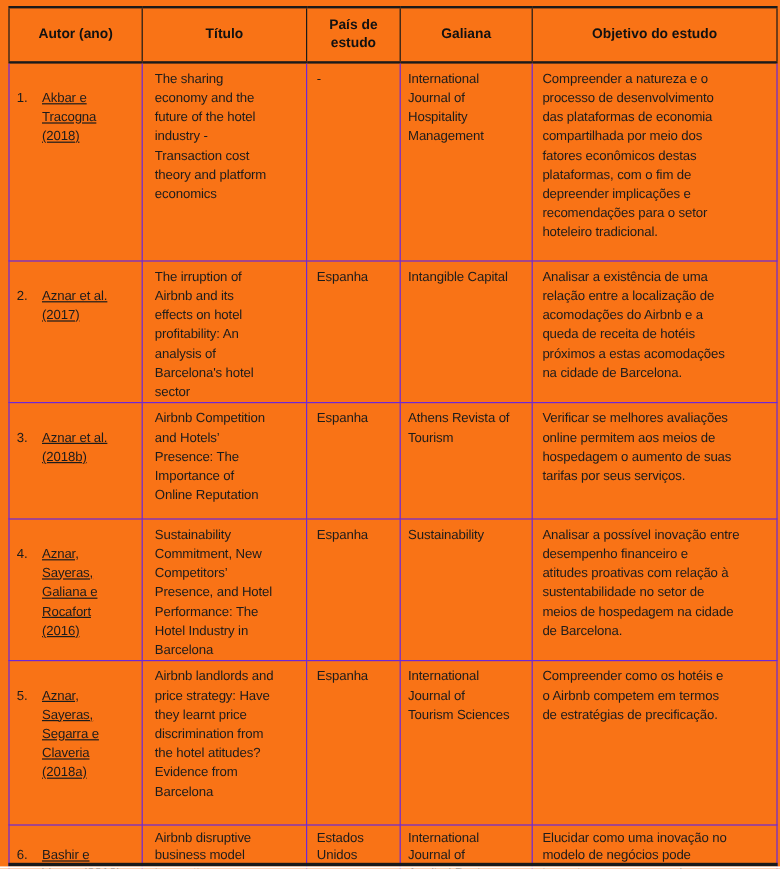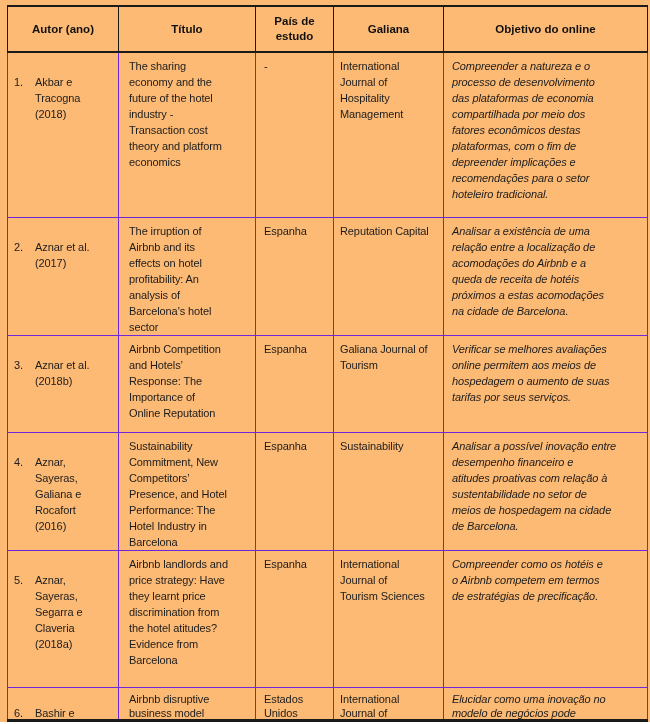--- a/index.html
+++ b/index.html
@@ -1,20 +1,20 @@
 <!DOCTYPE html>
 <html><head>
 <meta charset="utf-8">
 <style>
   html, body { margin: 0; padding: 0; background: #ffffff; }
   .page {
     position: relative;
     width: 650px;
     height: 724px;
-    background: #fdba74;
+    background: #f97316;
     overflow: hidden;
     font-family: "Liberation Sans", sans-serif;
     color: #1c1c1c;
   }
   table.studies {
     position: absolute;
     left: 7px;
     top: 5px;
     width: 640px;
     border-collapse: collapse;
@@ -43,32 +43,32 @@
     line-height: 16px;
     letter-spacing: -0.1px;
     padding: 5px 13px 0 8px;
     white-space: pre-line;
     overflow: hidden;
   }
   td.c-author  { padding-left: 6px; }
   td.c-title   { padding-left: 10px; }
   td.c-country { padding-left: 8px; }
   td.c-journal { padding-left: 6px; margin-top: 32px; }
-  td.c-objective { padding-left: 8px; padding-right: 3px; font-style: italic; }
+  td.c-objective { padding-left: 8px; padding-right: 3px; }
 
   tbody tr:nth-child(1) { height: 165px; }
   tbody tr:nth-child(2) { height: 116px; }
   tbody tr:nth-child(3) { height: 97px; }
   tbody tr:nth-child(4) { height: 116px; }
   tbody tr:nth-child(5) { height: 137px; }
   tbody tr:nth-child(6) td { line-height: 14.5px; padding-top: 4px; }
 
   .au { display: flex; }
   .num { flex: none; width: 21px; }
-  .aname { flex: 1 1 auto; white-space: pre-line; }
+  .aname { flex: 1 1 auto; white-space: pre-line; text-decoration: underline; }
 
   .bottom-bar {
     position: absolute;
     left: 7px;
     top: 719px;
     width: 641px;
     height: 3px;
     background: #1a1a1a;
   }
   .bottom-cover {
@@ -92,21 +92,21 @@
       <col style="width:110px">
       <col style="width:204px">
     </colgroup>
     <thead>
       <tr>
         <th>Autor (ano)</th>
         <th>Título</th>
         <th>País de
 estudo</th>
         <th>Galiana</th>
-        <th>Objetivo do online</th>
+        <th>Objetivo do estudo</th>
       </tr>
     </thead>
     <tbody>
       <tr>
         <td class="c-author">
           <div class="au">
             <span class="num">1.</span>
             <span class="aname">Akbar e
 Tracogna
 (2018)</span>
@@ -143,43 +143,43 @@
           </div>
         </td>
         <td class="c-title">The irruption of
 Airbnb and its
 effects on hotel
 profitability: An
 analysis of
 Barcelona's hotel
 sector</td>
         <td class="c-country">Espanha</td>
-        <td class="c-journal">Reputation Capital</td>
+        <td class="c-journal">Intangible Capital</td>
         <td class="c-objective">Analisar a existência de uma
 relação entre a localização de
 acomodações do Airbnb e a
 queda de receita de hotéis
 próximos a estas acomodações
 na cidade de Barcelona.</td>
       </tr>
       <tr>
         <td class="c-author">
           <div class="au">
             <span class="num">3.</span>
             <span class="aname">Aznar et al.
 (2018b)</span>
           </div>
         </td>
         <td class="c-title">Airbnb Competition
 and Hotels’
-Response: The
+Presence: The
 Importance of
 Online Reputation</td>
         <td class="c-country">Espanha</td>
-        <td class="c-journal">Galiana Journal of
+        <td class="c-journal">Athens Revista of
 Tourism</td>
         <td class="c-objective">Verificar se melhores avaliações
 online permitem aos meios de
 hospedagem o aumento de suas
 tarifas por seus serviços.</td>
       </tr>
       <tr>
         <td class="c-author">
           <div class="au">
             <span class="num">4.</span>

